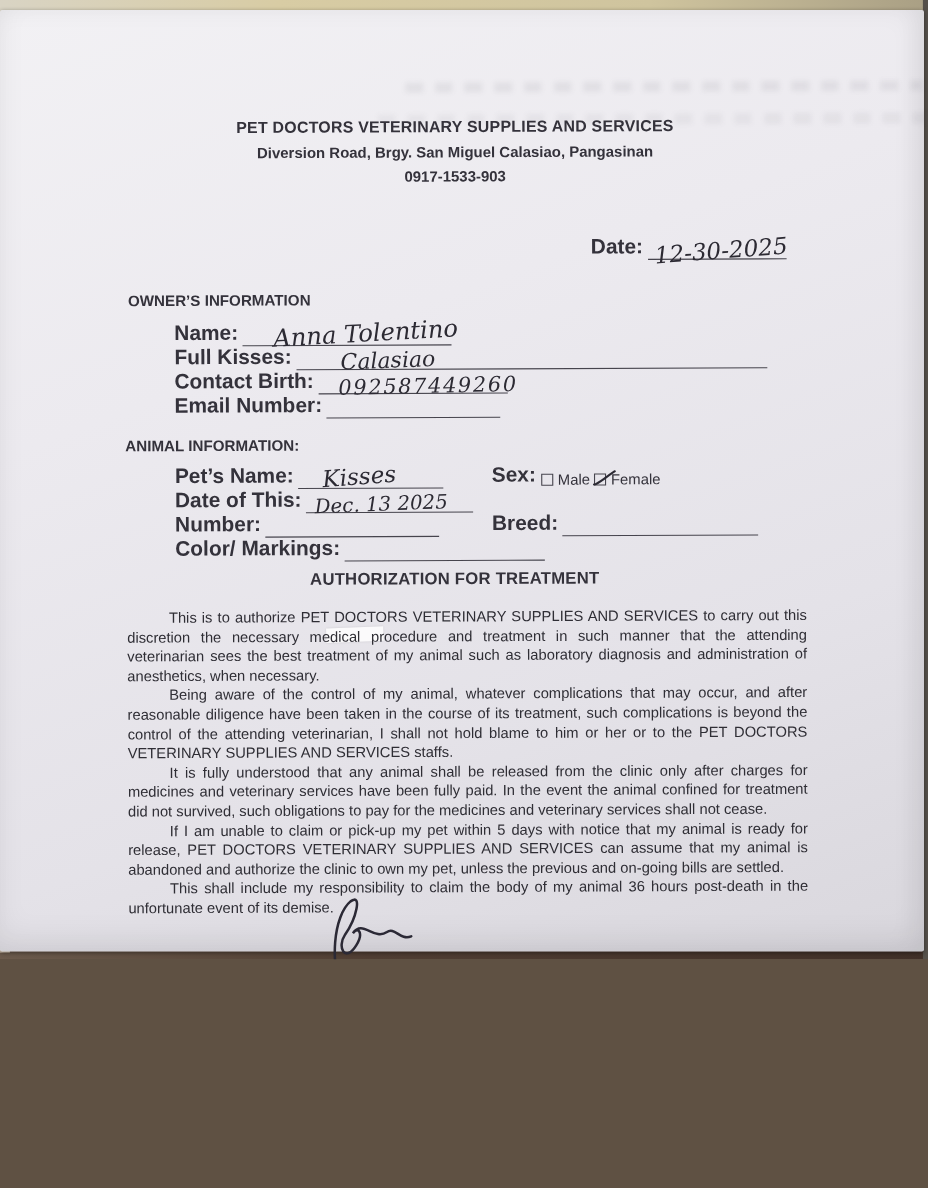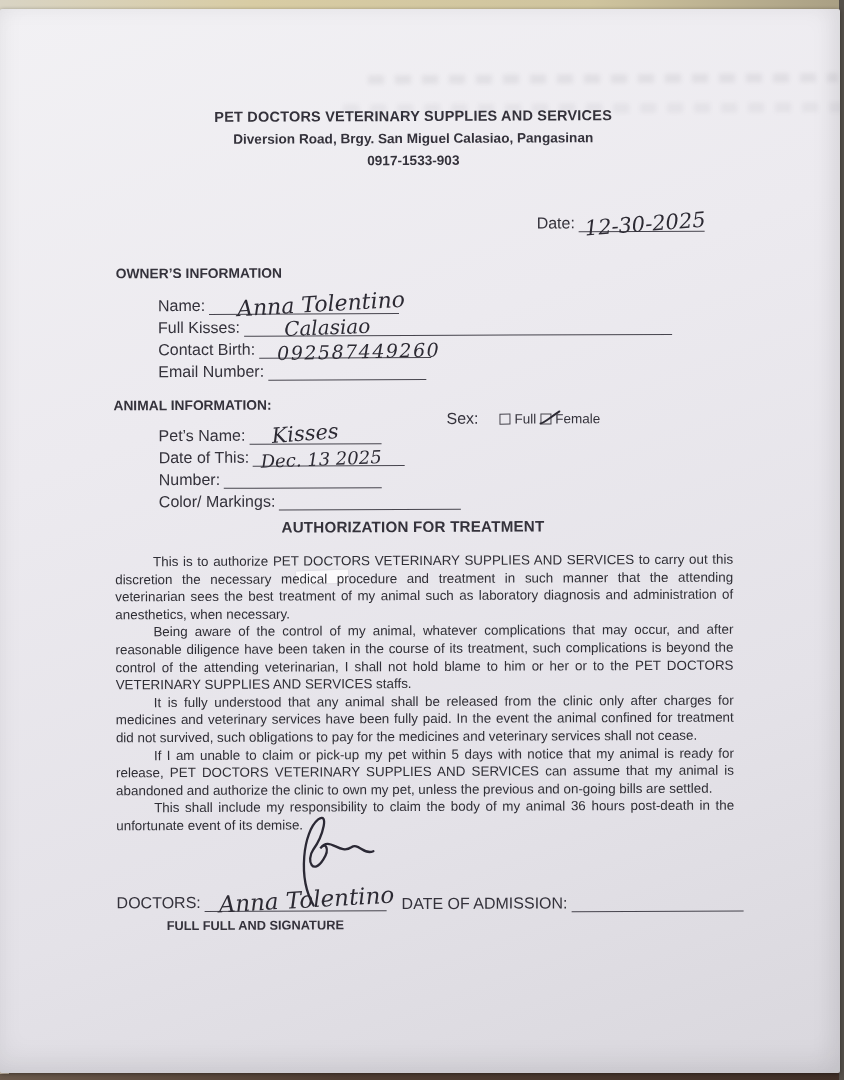--- a/index.html
+++ b/index.html
@@ -1,21 +1,21 @@
 <!DOCTYPE html>
 <html><head>
 <meta charset="utf-8">
 <style>
   html,body{margin:0;padding:0;}
   body{
     width:844px;height:1080px;overflow:hidden;
     font-family:"Liberation Sans",sans-serif;
     background:#5f5143;
   }
-  .scene{position:relative;width:844px;height:1080px;overflow:hidden;}
+  .scene{position:relative;width:844px;height:872px;overflow:hidden;}
   
   .table-top{position:absolute;top:0;left:0;right:0;height:13px;
     background:linear-gradient(90deg,#d9d4c4 0%,#d8cca4 30%,#cfc49e 70%,#a99f84 100%);}
   .table-bottom{position:absolute;bottom:0;left:0;right:0;height:9px;
     background:linear-gradient(90deg,#6b5a4c,#503e33 40%,#413028);}
   .table-right{position:absolute;top:0;bottom:0;right:0;width:5px;background:#55504a;}
   .table-left-corner{position:absolute;bottom:6px;left:0;width:9px;height:70px;background:#cfc0ae;}
 
   .paper{
     position:absolute;top:9px;left:0;right:4px;bottom:7px;
@@ -29,21 +29,21 @@
   .ghost{position:absolute;filter:blur(2.2px);opacity:.5;pointer-events:none;
     background:repeating-linear-gradient(90deg,rgba(92,90,102,.18) 0 16px,transparent 16px 27px);}
   .ghost.g1{top:66px;left:370px;width:470px;height:9px;}
   .ghost.g2{top:95px;left:345px;width:500px;height:10px;opacity:.35;}
 
   .hdr{position:absolute;top:99px;left:0;right:10px;text-align:center;font-weight:bold;}
   .hdr .l1{font-size:14.5px;letter-spacing:.2px;}
   .hdr .l2{font-size:13.6px;margin-top:7px;}
   .hdr .l3{font-size:13.6px;margin-top:7px;}
 
-  .lbl{font-weight:normal;font-size:16px;white-space:nowrap;}
+  .lbl{font-weight:bold;font-size:19px;white-space:nowrap;}
   .line{display:inline-block;border-bottom:1.4px solid #46444d;height:17px;position:relative;margin-left:4px;vertical-align:bottom;}
   .hand{
     font-family:"DejaVu Serif",serif;font-style:italic;color:#2c2a33;
     position:absolute;white-space:nowrap;pointer-events:none;
   }
 
   .date-row{position:absolute;top:206px;left:538px;display:flex;align-items:flex-end;}
   .date-row .hand{left:6px;bottom:-5px;font-size:21px;transform:rotate(-4deg);}
 
   .section-heading{font-weight:bold;font-size:13.8px;}
@@ -51,21 +51,21 @@
   .rows{margin-left:42px;margin-top:12px;}
   .row{display:flex;align-items:flex-end;height:22px;position:relative;}
   .hand-name{left:28px;bottom:-3px;font-size:22px;transform:rotate(-3deg);}
   .hand-addr{left:40px;bottom:-4px;font-size:20px;transform:rotate(-2deg);}
   .hand-contact{left:18px;bottom:-5px;font-size:19px;letter-spacing:1.5px;transform:rotate(-1deg);}
 
   .animal{position:absolute;top:388px;left:114px;}
   .animal .rows{margin-left:45px;margin-top:10px;}
   .hand-pet{left:22px;bottom:-2px;font-size:21px;transform:rotate(-4deg);}
   .hand-dob{left:8px;bottom:-4px;font-size:18px;transform:rotate(-2deg);}
-  .side{position:absolute;left:288px;bottom:16px;display:flex;white-space:nowrap;gap:16px;}
+  .side{position:absolute;left:288px;bottom:0;display:flex;align-items:flex-end;white-space:nowrap;}
   .sexopts{font-size:13.5px;font-weight:normal;margin-left:5px;display:flex;align-items:center;gap:4px;}
   .cb{width:9px;height:9px;border:1.3px solid #46444d;display:inline-block;position:relative;}
   .cb .mark{position:absolute;left:-3px;top:-6px;width:24px;height:18px;overflow:visible;}
   .tape{position:absolute;background:#fbfafb;box-shadow:0 0 2px rgba(0,0,0,.12);transform:rotate(-2deg);}
   .tape1{left:182px;top:173px;width:52px;height:13px;}
 
   .auth-title{position:absolute;top:509px;left:0;right:14px;text-align:center;font-weight:bold;font-size:15.2px;letter-spacing:.2px;}
   .auth-body{position:absolute;top:543px;left:115px;width:618px;font-size:13.4px;line-height:17.6px;text-align:justify;color:#2f2e35;}
   .auth-body p{margin:0;text-indent:38px;}
 
@@ -142,41 +142,47 @@
           <div class="tape tape1"></div>
           <div class="row">
             <span class="lbl">Pet’s Name:</span>
             <span class="line" style="width:132px;">
               <span class="hand hand-pet">Kisses</span>
             </span>
             <span class="side">
               <span class="lbl">Sex:</span>
               <span class="sexopts">
                 <span class="cb"></span>
-                <span>Full</span>
+                <span>Male</span>
                 <span class="cb">
                   <svg class="mark" viewBox="0 0 24 18">
                     <path d="M2,15 C5,15 9,11 21,3" fill="none" stroke="#2b2933" stroke-width="1.9" stroke-linecap="round"></path>
                   </svg>
                 </span>
                 <span>Female</span>
               </span>
             </span>
           </div>
           <div class="row">
             <span class="lbl">Date of This:</span>
             <span class="line" style="width:152px;">
               <span class="hand hand-dob">Dec. 13 2025</span>
             </span>
           </div>
           <div class="row">
             <span class="lbl">Number:</span>
             <span class="line" style="width:158px;">
               <span class="hand"></span>
             </span>
+            <span class="side">
+              <span class="lbl">Breed:</span>
+              <span class="line" style="width:178px;">
+                <span class="hand"></span>
+              </span>
+            </span>
           </div>
           <div class="row">
             <span class="lbl">Color/ Markings:</span>
             <span class="line" style="width:182px;">
               <span class="hand"></span>
             </span>
           </div>
         </div>
       </div>
 

